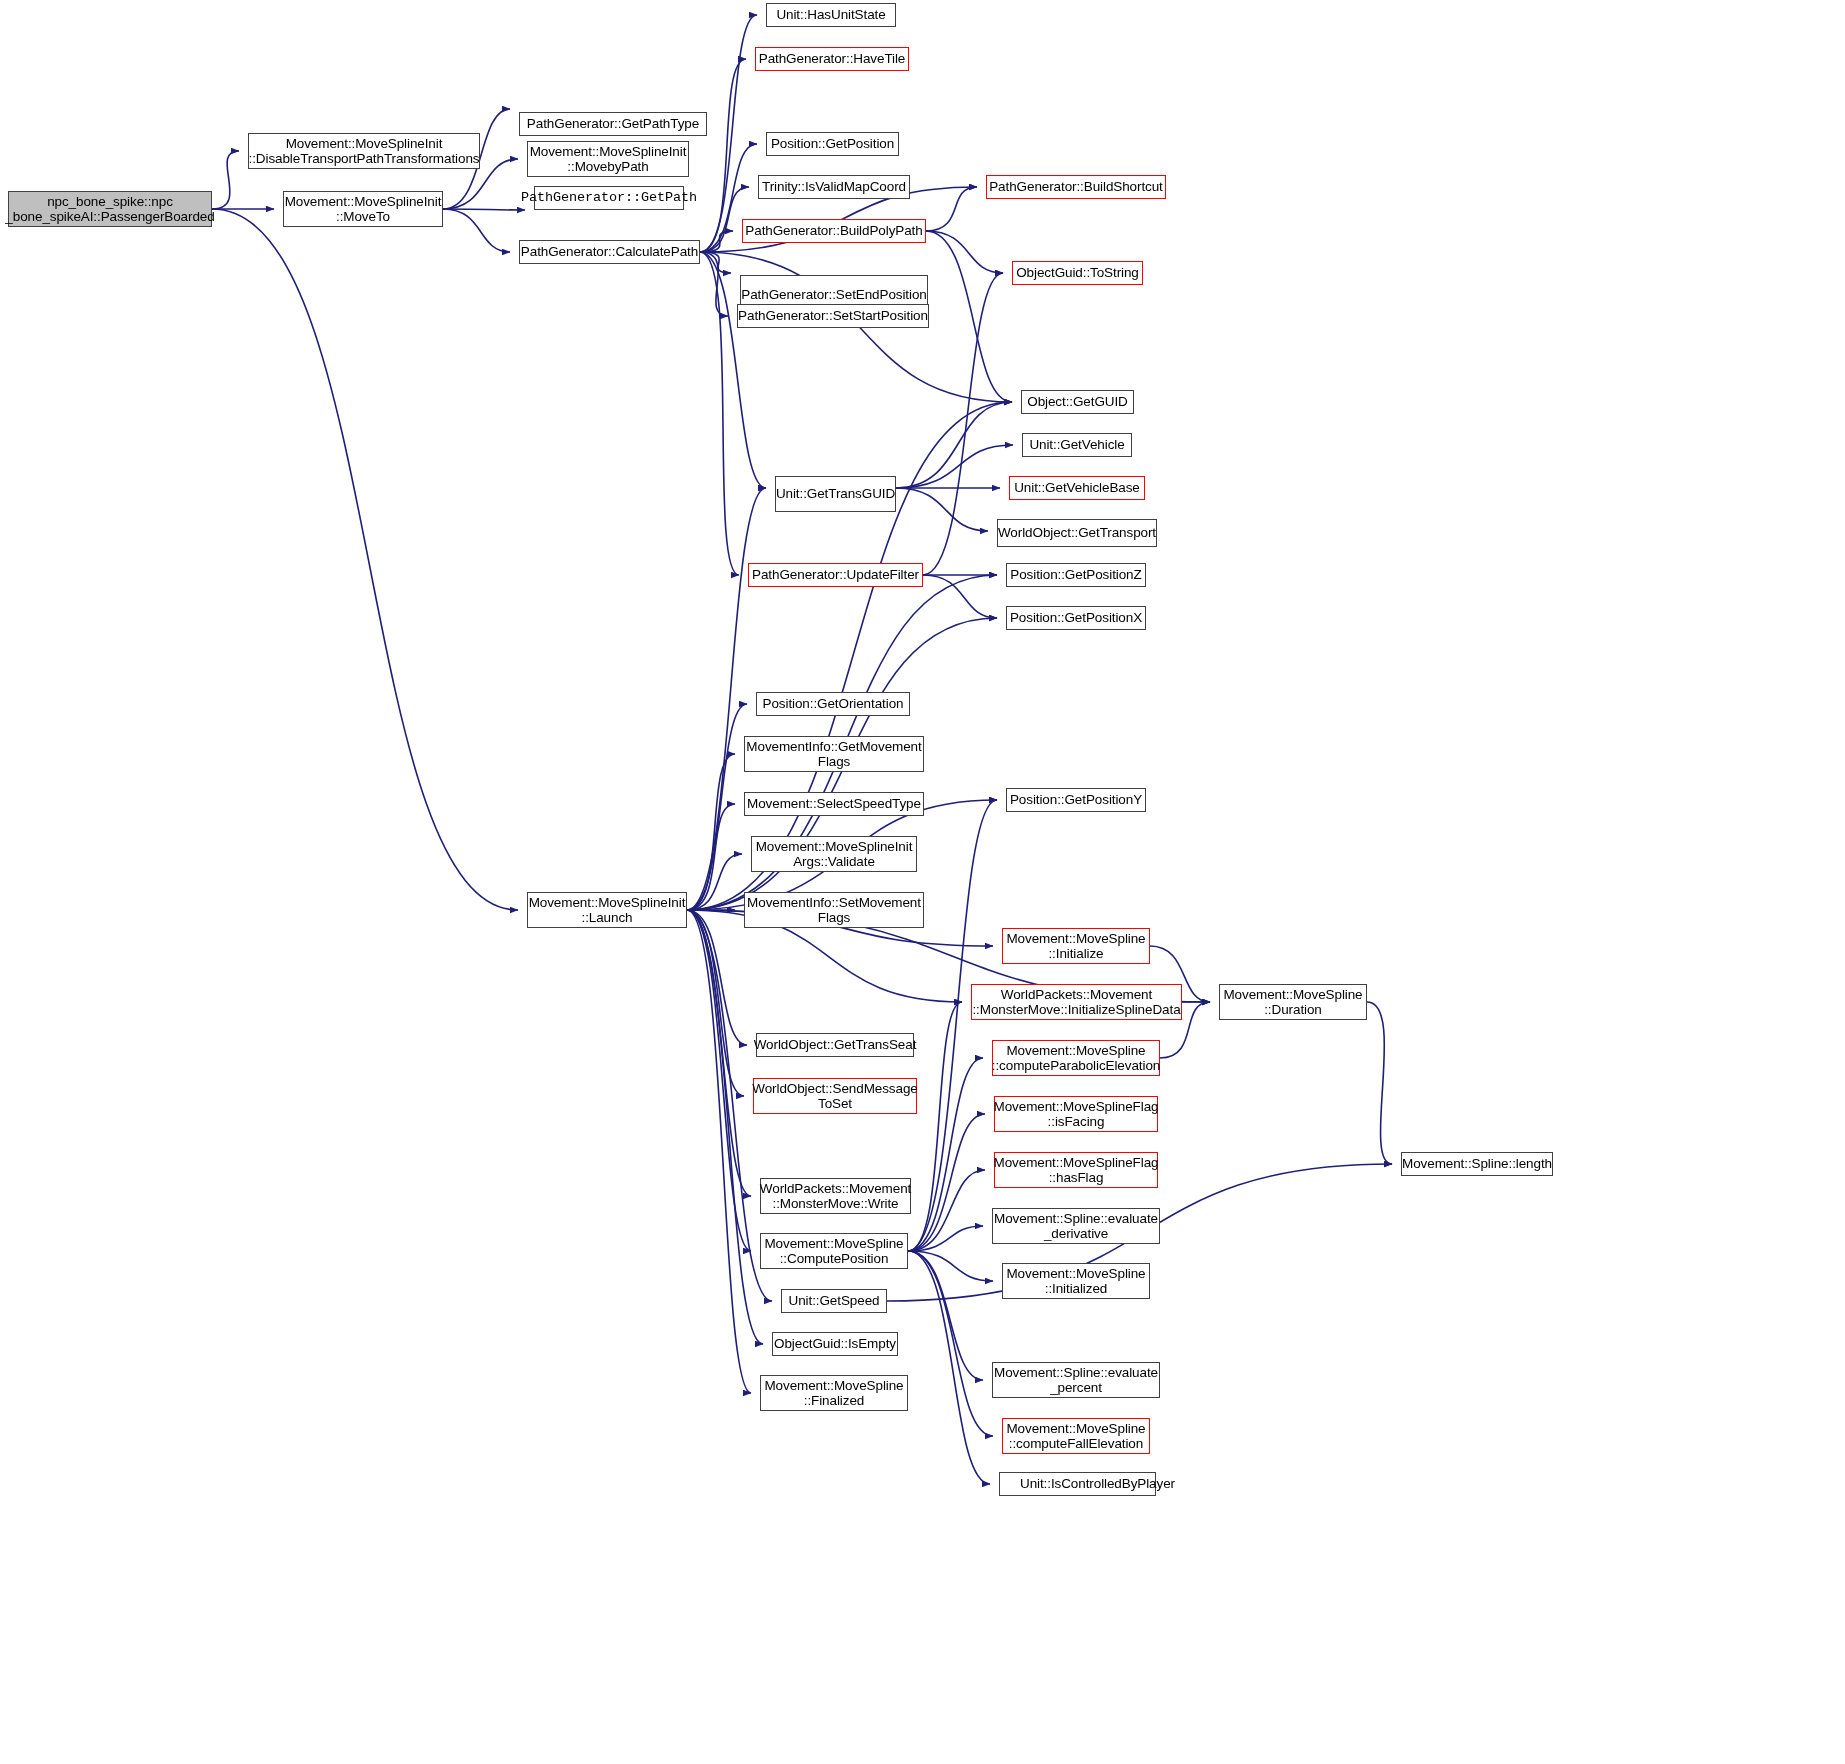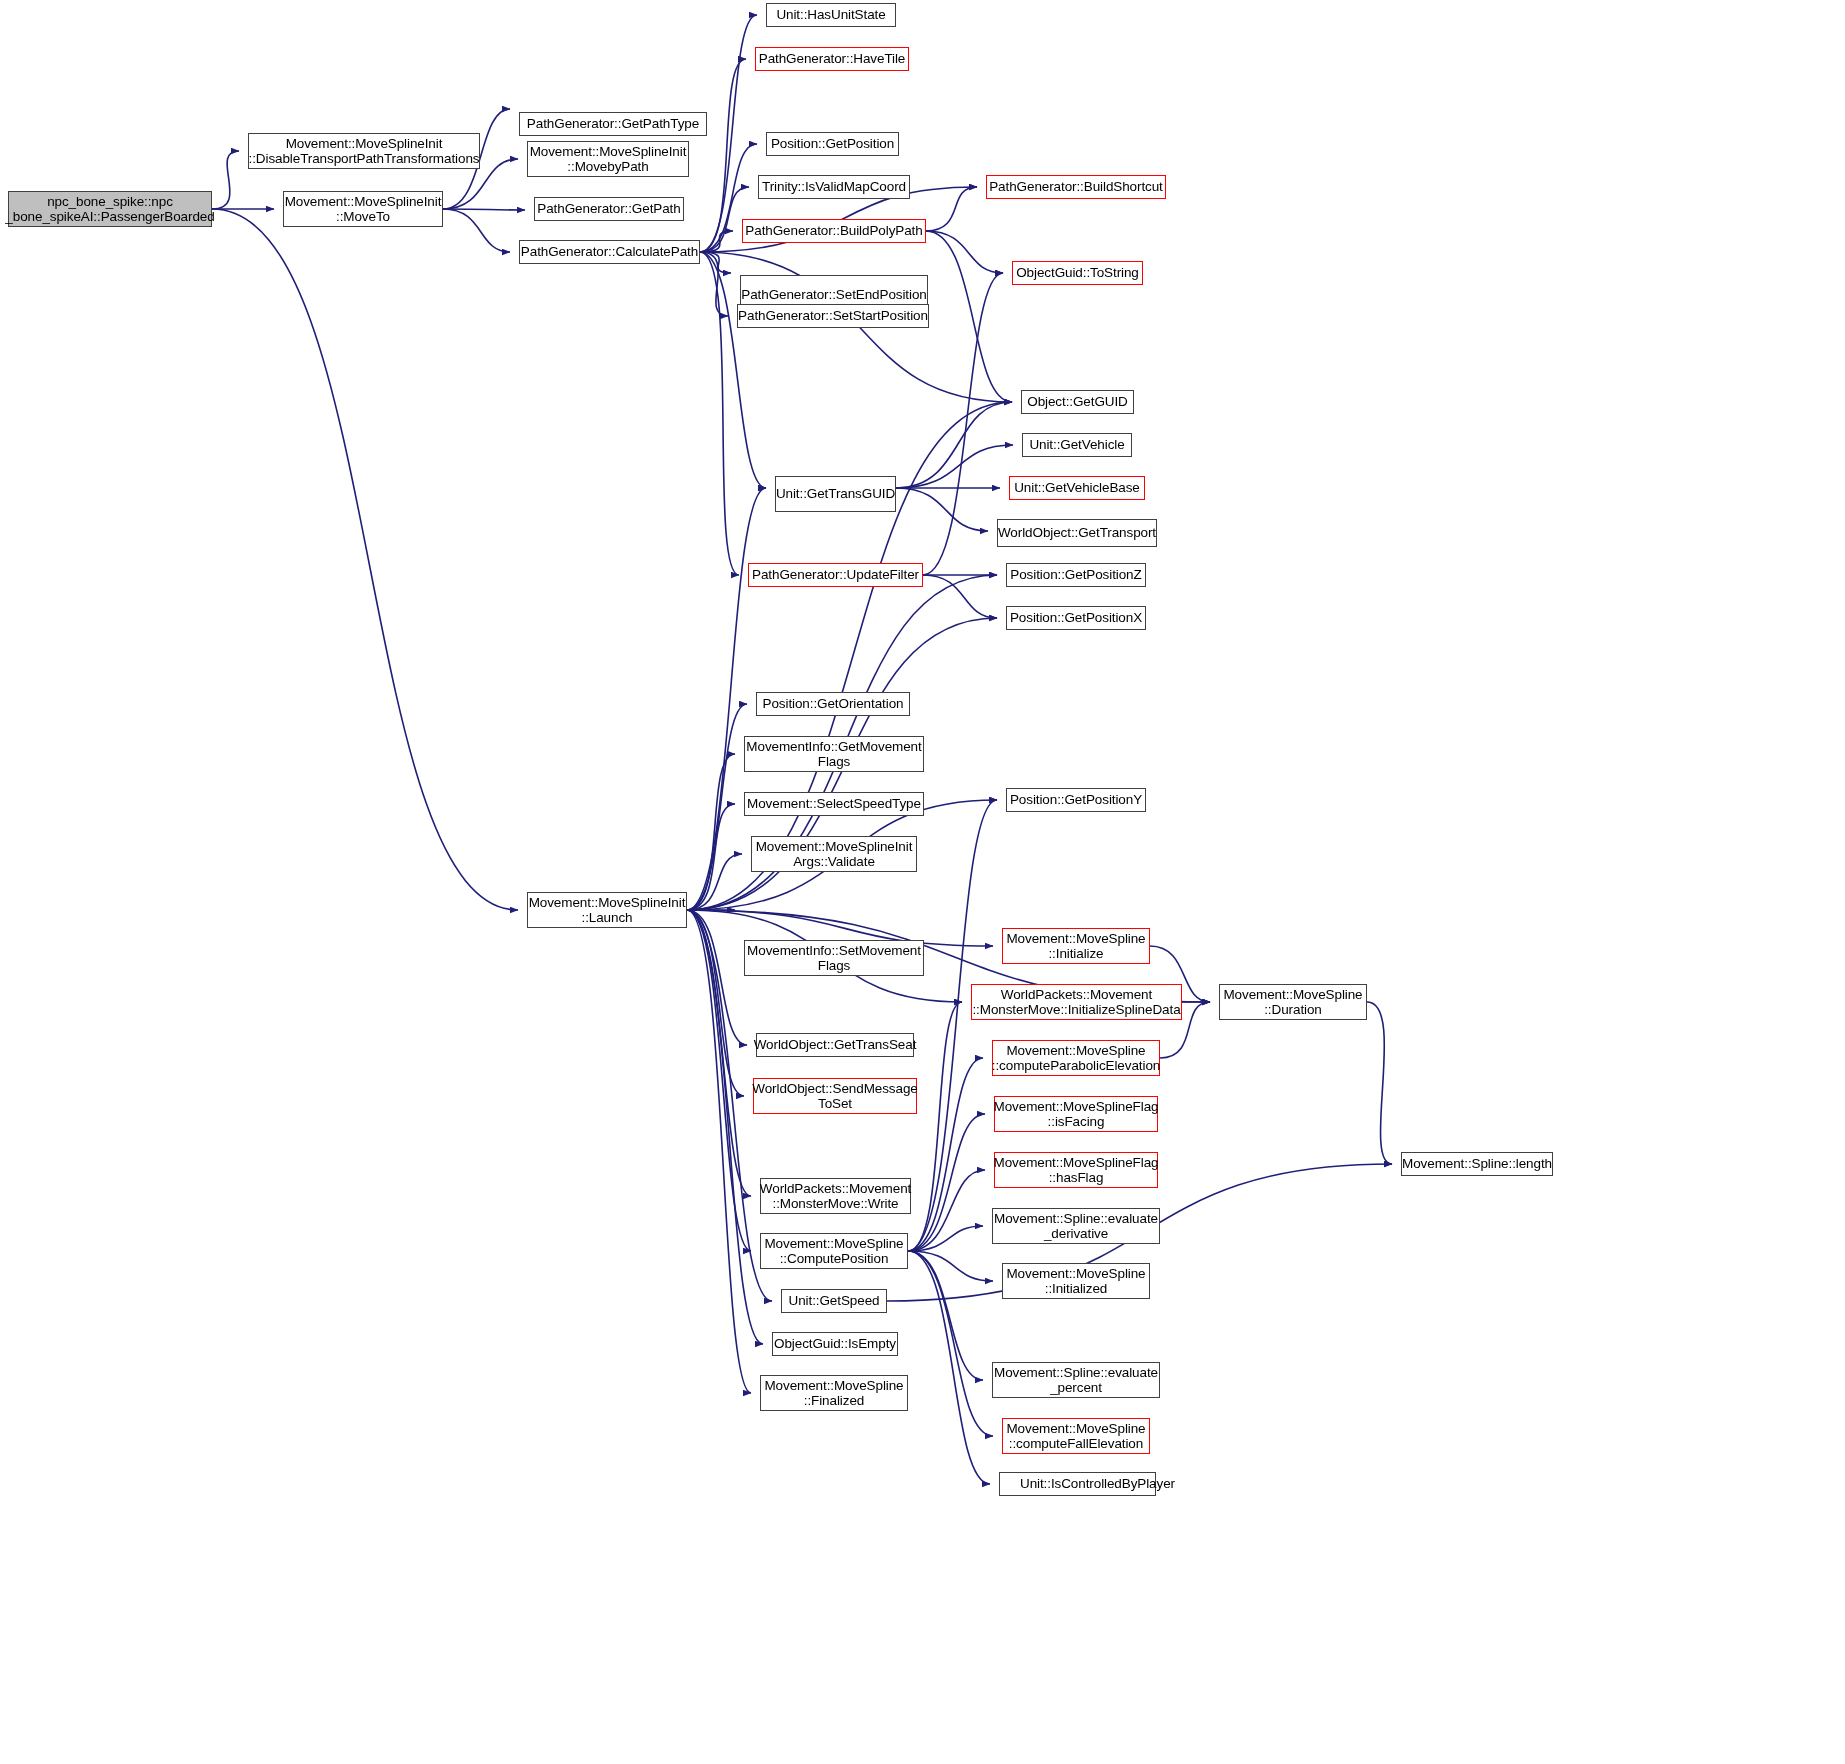--- a/index.html
+++ b/index.html
@@ -93,21 +93,21 @@
   <div id="node-layer">
       <div class="node root" style="left: 8px; top: 191px; width: 204px; height: 36px;">npc_bone_spike::npc
 _bone_spikeAI::PassengerBoarded</div>
       <div class="node" style="left: 248px; top: 133px; width: 232px; height: 36px;">Movement::MoveSplineInit
 ::DisableTransportPathTransformations</div>
       <div class="node" style="left: 283px; top: 191px; width: 160px; height: 36px;">Movement::MoveSplineInit
 ::MoveTo</div>
       <div class="node" style="left: 519px; top: 112px; width: 188px; height: 24px;">PathGenerator::GetPathType</div>
       <div class="node" style="left: 527px; top: 141px; width: 162px; height: 36px;">Movement::MoveSplineInit
 ::MovebyPath</div>
-      <div class="node" style="left: 534px; top: 197px; width: 150px; height: 24px;">PathGenerator::GetPath</div>
+      <div class="node" style="left: 534px; top: 186px; width: 150px; height: 24px; font-family: Liberation Mono, monospace;">PathGenerator::GetPath</div>
       <div class="node" style="left: 519px; top: 240px; width: 181px; height: 24px;">PathGenerator::CalculatePath</div>
       <div class="node" style="left: 766px; top: 3px; width: 130px; height: 24px;">Unit::HasUnitState</div>
       <div class="node red" style="left: 755px; top: 47px; width: 154px; height: 24px;">PathGenerator::HaveTile</div>
       <div class="node" style="left: 766px; top: 132px; width: 133px; height: 24px;">Position::GetPosition</div>
       <div class="node" style="left: 758px; top: 175px; width: 152px; height: 24px;">Trinity::IsValidMapCoord</div>
       <div class="node red" style="left: 742px; top: 219px; width: 184px; height: 24px;">PathGenerator::BuildPolyPath</div>
       <div class="node" style="left: 740px; top: 275px; width: 188px; height: 40px;">PathGenerator::SetEndPosition</div>
       <div class="node" style="left: 737px; top: 304px; width: 192px; height: 24px;">PathGenerator::SetStartPosition</div>
       <div class="node red" style="left: 986px; top: 175px; width: 180px; height: 24px;">PathGenerator::BuildShortcut</div>
       <div class="node red" style="left: 1012px; top: 261px; width: 131px; height: 24px;">ObjectGuid::ToString</div>
@@ -118,21 +118,21 @@
       <div class="node" style="left: 775px; top: 476px; width: 121px; height: 36px;">Unit::GetTransGUID</div>
       <div class="node red" style="left: 748px; top: 563px; width: 175px; height: 24px;">PathGenerator::UpdateFilter</div>
       <div class="node" style="left: 1006px; top: 563px; width: 140px; height: 24px;">Position::GetPositionZ</div>
       <div class="node" style="left: 1006px; top: 606px; width: 140px; height: 24px;">Position::GetPositionX</div>
       <div class="node" style="left: 756px; top: 692px; width: 154px; height: 24px;">Position::GetOrientation</div>
       <div class="node" style="left: 744px; top: 736px; width: 180px; height: 36px;">MovementInfo::GetMovement
 Flags</div>
       <div class="node" style="left: 744px; top: 792px; width: 180px; height: 24px;">Movement::SelectSpeedType</div>
       <div class="node" style="left: 751px; top: 836px; width: 166px; height: 36px;">Movement::MoveSplineInit
 Args::Validate</div>
-      <div class="node" style="left: 744px; top: 892px; width: 180px; height: 36px; margin-top: 48px;">MovementInfo::SetMovement
+      <div class="node" style="left: 744px; top: 892px; width: 180px; height: 36px;">MovementInfo::SetMovement
 Flags</div>
       <div class="node" style="left: 527px; top: 892px; width: 160px; height: 36px;">Movement::MoveSplineInit
 ::Launch</div>
       <div class="node" style="left: 1006px; top: 788px; width: 140px; height: 24px;">Position::GetPositionY</div>
       <div class="node red" style="left: 1002px; top: 928px; width: 148px; height: 36px;">Movement::MoveSpline
 ::Initialize</div>
       <div class="node red" style="left: 971px; top: 984px; width: 211px; height: 36px;">WorldPackets::Movement
 ::MonsterMove::InitializeSplineData</div>
       <div class="node red" style="left: 992px; top: 1040px; width: 168px; height: 36px;">Movement::MoveSpline
 ::computeParabolicElevation</div>

